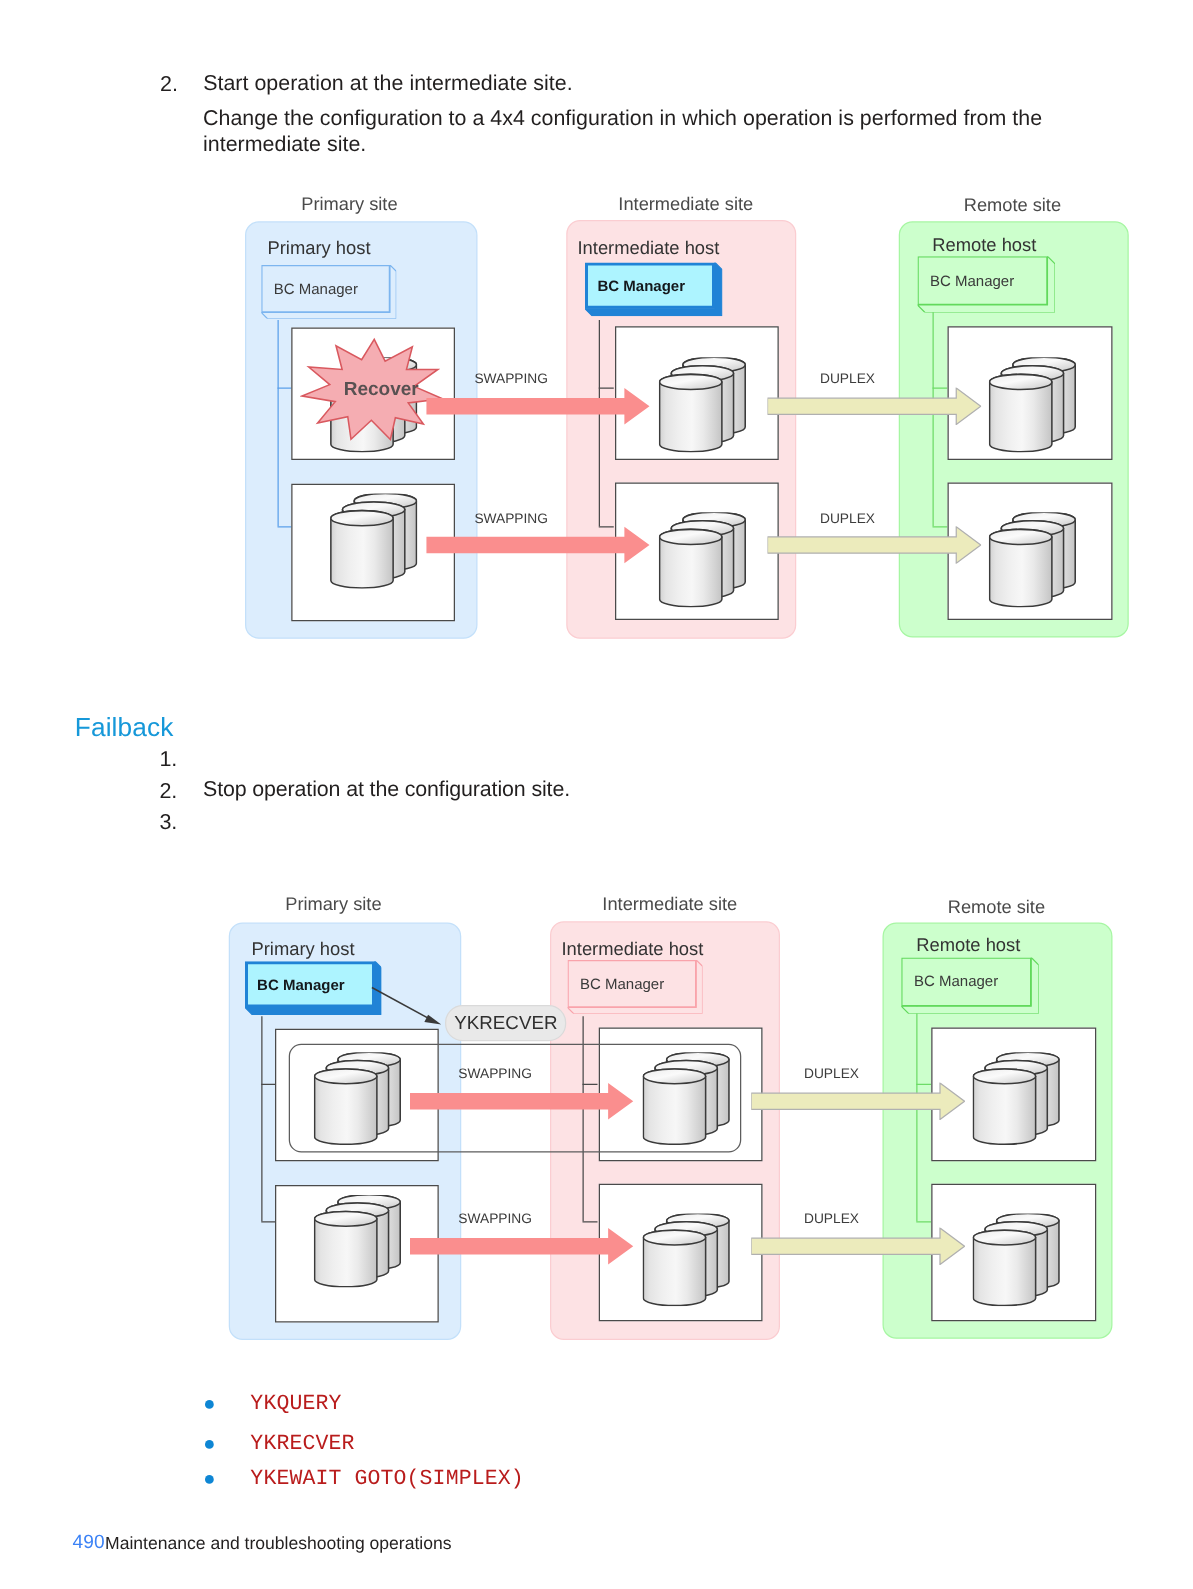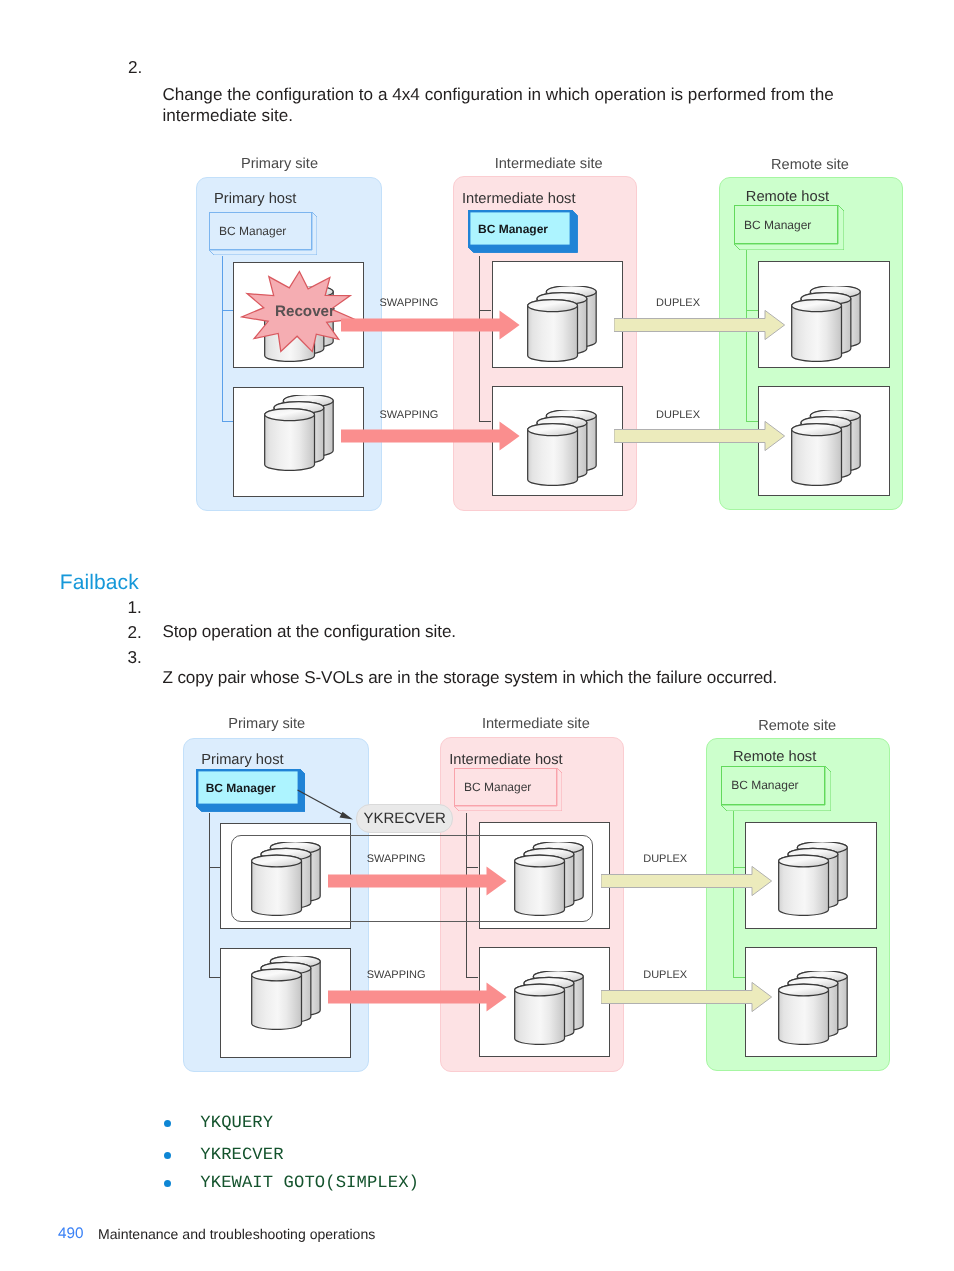--- a/index.html
+++ b/index.html
@@ -8,21 +8,21 @@
   .page{position:absolute;left:0;top:0;width:954px;height:1271px;}
 
   
   .btext{position:absolute;color:#221f1f;font-size:17.12px;line-height:20.3px;letter-spacing:0.02px;}
   .num{position:absolute;color:#221f1f;font-size:17.2px;line-height:20.3px;text-align:left;}
   .mono{font-family:"Liberation Mono","DejaVu Sans Mono",monospace;font-size:14.6px;letter-spacing:-0.15px;}
 
   h2.sect{position:absolute;margin:0;padding:0;font-weight:400;font-size:21px;color:#1698d9;letter-spacing:0.1px;line-height:1;}
 
   .bullet{position:absolute;width:7px;height:7px;border-radius:50%;background:#0e86d4;}
-  .cmd{position:absolute;font-family:"Liberation Mono","DejaVu Sans Mono",monospace;font-size:17.2px;color:#14532d;letter-spacing:0.1px;line-height:1;}
+  .cmd{position:absolute;font-family:"Liberation Mono","DejaVu Sans Mono",monospace;font-size:17.2px;color:#b91c1c;letter-spacing:0.1px;line-height:1;}
 
   .footer-num{position:absolute;font-size:15.3px;color:#3b82f6;line-height:1;}
   .footer-txt{position:absolute;font-size:14.05px;color:#221f1f;line-height:1;}
 
   
   .dg{position:absolute;}
   .sitelabel{position:absolute;font-size:14.6px;color:#4a4a4a;white-space:nowrap;line-height:1;}
   .hostlabel{position:absolute;font-size:14.7px;color:#333;white-space:nowrap;line-height:1;}
   .panel{position:absolute;border-radius:11px;}
   .p-blue{background:#dcedfd;border:1.5px solid #c3e0fa;box-sizing:border-box;}
@@ -56,20 +56,21 @@
   <linearGradient id="cylTop" x1="0.10" y1="0.1" x2="0.92" y2="0.95">
     <stop offset="0" stop-color="#efefef"></stop>
         <stop offset="0.40" stop-color="#fafafa"></stop>
     <stop offset="0.80" stop-color="#dcdcdc"></stop>
         <stop offset="1" stop-color="#c9c9c9"></stop>
   </linearGradient>
 </defs>
   </svg>
 <div class="page">
 <div class="num" style="left:128px;top:57.1px">2.</div>
+<div class="btext" style="left:162.5px;top:57.1px;width:740px">Start operation at the intermediate site.</div>
 <div class="btext" style="left:162.4px;top:85.3px;width:700px">Change the configuration to a 4x4 configuration in which operation is performed from the intermediate site.</div>
 <div class="dgroup">
 <div class="sitelabel" style="left:241px;top:156.5px">Primary site</div>
 <div class="sitelabel" style="left:494.7px;top:156.5px">Intermediate site</div>
 <div class="sitelabel" style="left:771px;top:157.8px">Remote site</div>
 <div class="panel p-blue" style="left:196px;top:177px;width:186px;height:334px;"></div>
 <div class="panel p-pink" style="left:453px;top:176px;width:184px;height:335px;"></div>
 <div class="panel p-green" style="left:719px;top:177px;width:184px;height:333px;"></div>
 <div class="hostlabel" style="left:214px;top:192px">Primary host</div>
 <div class="hostlabel" style="left:462px;top:192px">Intermediate host</div>
@@ -183,21 +184,20 @@
         <path d="M0,8.50 L151.00,8.50 L151.00,0.4 L170.60,15.00 L151.00,29.60 L151.00,21.50 L0,21.50 Z" fill="#ecebbc" stroke="#b0b0b0" stroke-width="1.0" stroke-linejoin="miter"></path>
       </svg>
 <div class="alabel" style="left:656px;top:298px">DUPLEX</div>
 <div class="alabel" style="left:656px;top:409.5px">DUPLEX</div>
 </div>
 <h2 class="sect" style="left:59.8px;top:571.5px">Failback</h2>
 <div class="num" style="left:127.5px;top:597.4px">1.</div>
 <div class="num" style="left:127.5px;top:622.3px">2.</div>
 <div class="btext tight" style="left:162.4px;top:622.3px;width:740px">Stop operation at the configuration site.</div>
 <div class="num" style="left:127.5px;top:647.2px">3.</div>
-<div class="btext tight" style="left:162.4px;top:667.5px;width:760px;white-space:nowrap">Z copy pair whose S-VOLs are in the storage system in which the failure occurred.</div>
 <div class="dgroup">
 <div class="sitelabel" style="left:228.2px;top:717.2px">Primary site</div>
 <div class="sitelabel" style="left:481.9px;top:717.2px">Intermediate site</div>
 <div class="sitelabel" style="left:758.2px;top:718.5px">Remote site</div>
 <div class="panel p-blue" style="left:183.2px;top:737.7px;width:186px;height:334px;"></div>
 <div class="panel p-pink" style="left:440.2px;top:736.7px;width:184px;height:335px;"></div>
 <div class="panel p-green" style="left:706.2px;top:737.7px;width:184px;height:333px;"></div>
 <div class="hostlabel" style="left:201.2px;top:752.7px">Primary host</div>
 <div class="hostlabel" style="left:449.2px;top:752.7px">Intermediate host</div>
 <div class="hostlabel" style="left:733.0px;top:750.2px">Remote host</div>
@@ -314,14 +314,14 @@
       </svg>
 <div class="pill" style="left:356.2px;top:803.7px;width:95px;height:27px">YKRECVER</div>
 </div>
 <div class="bullet" style="left:164.2px;top:1119.9px"></div>
 <div class="cmd" style="left:200.3px;top:1115.1px">YKQUERY</div>
 <div class="bullet" style="left:164.2px;top:1151.7px"></div>
 <div class="cmd" style="left:200.3px;top:1146.9px">YKRECVER</div>
 <div class="bullet" style="left:164.2px;top:1180.0px"></div>
 <div class="cmd" style="left:200.3px;top:1175.2px">YKEWAIT GOTO(SIMPLEX)</div>
 <div class="footer-num" style="left:58.1px;top:1225.8px">490</div>
-<div class="footer-txt" style="left:98px;top:1226.6px">Maintenance and troubleshooting operations</div>
+<div class="footer-txt" style="left:84px;top:1226.6px">Maintenance and troubleshooting operations</div>
 </div>
 
 </body></html>

